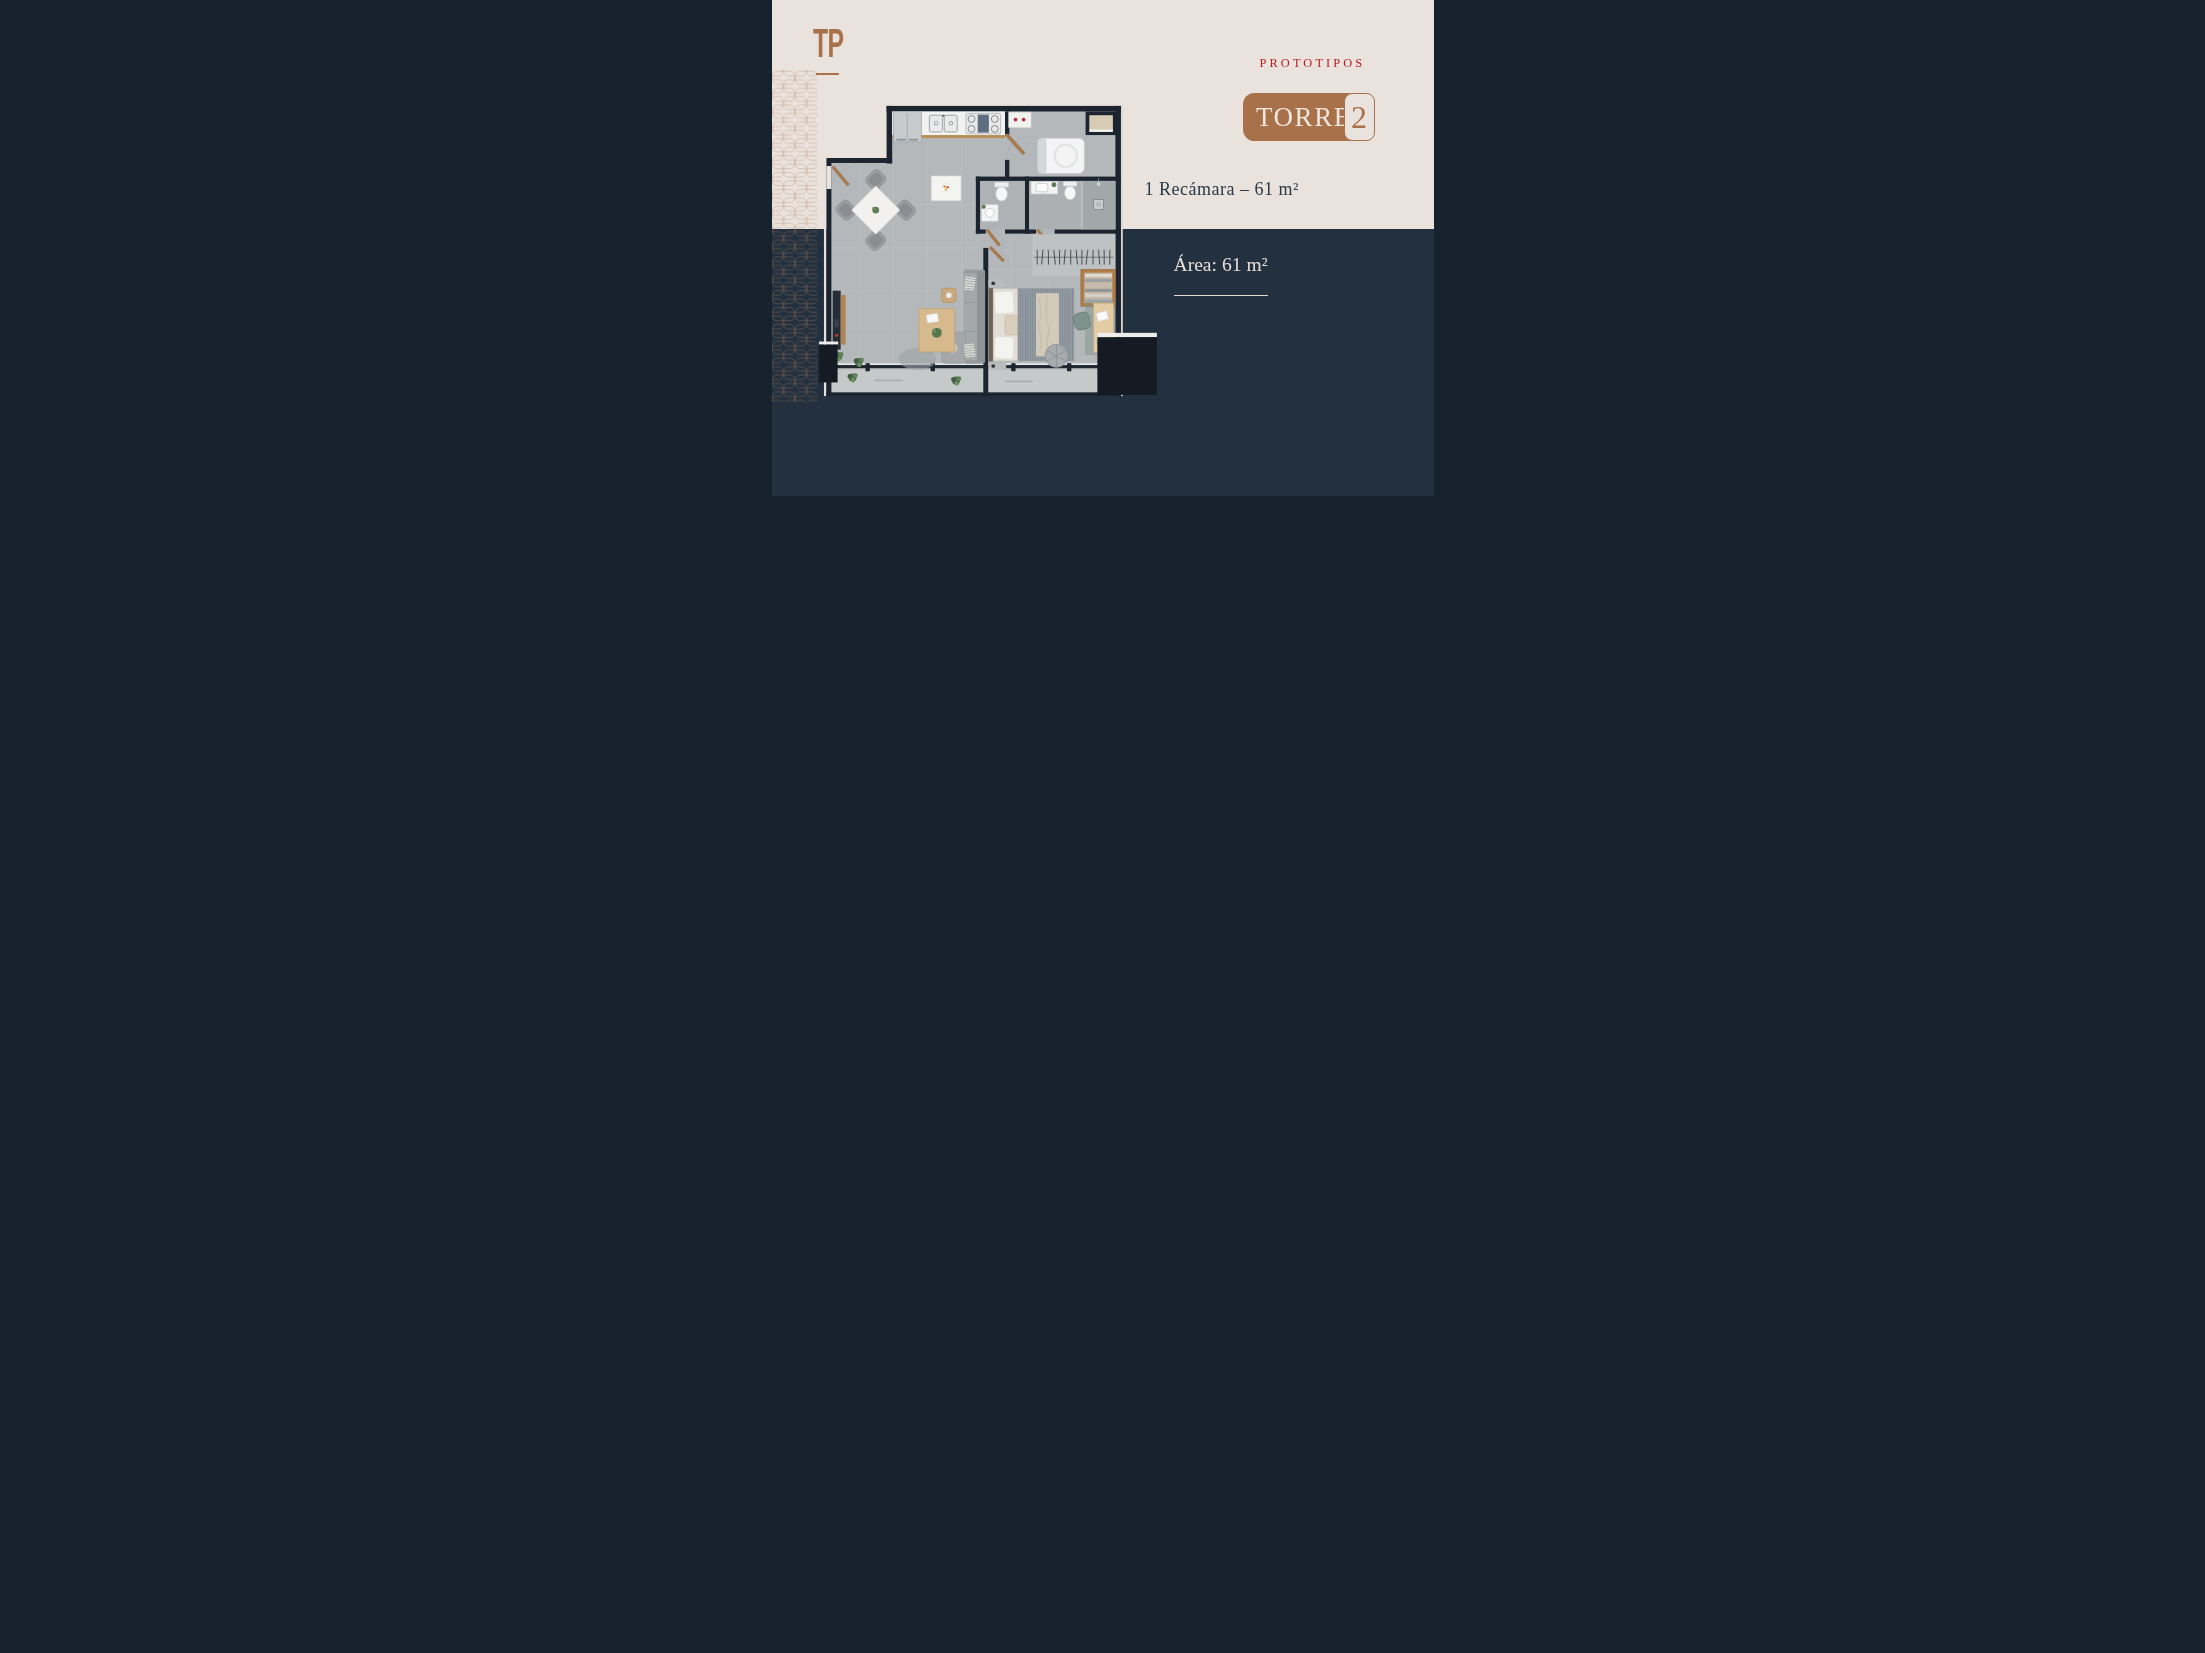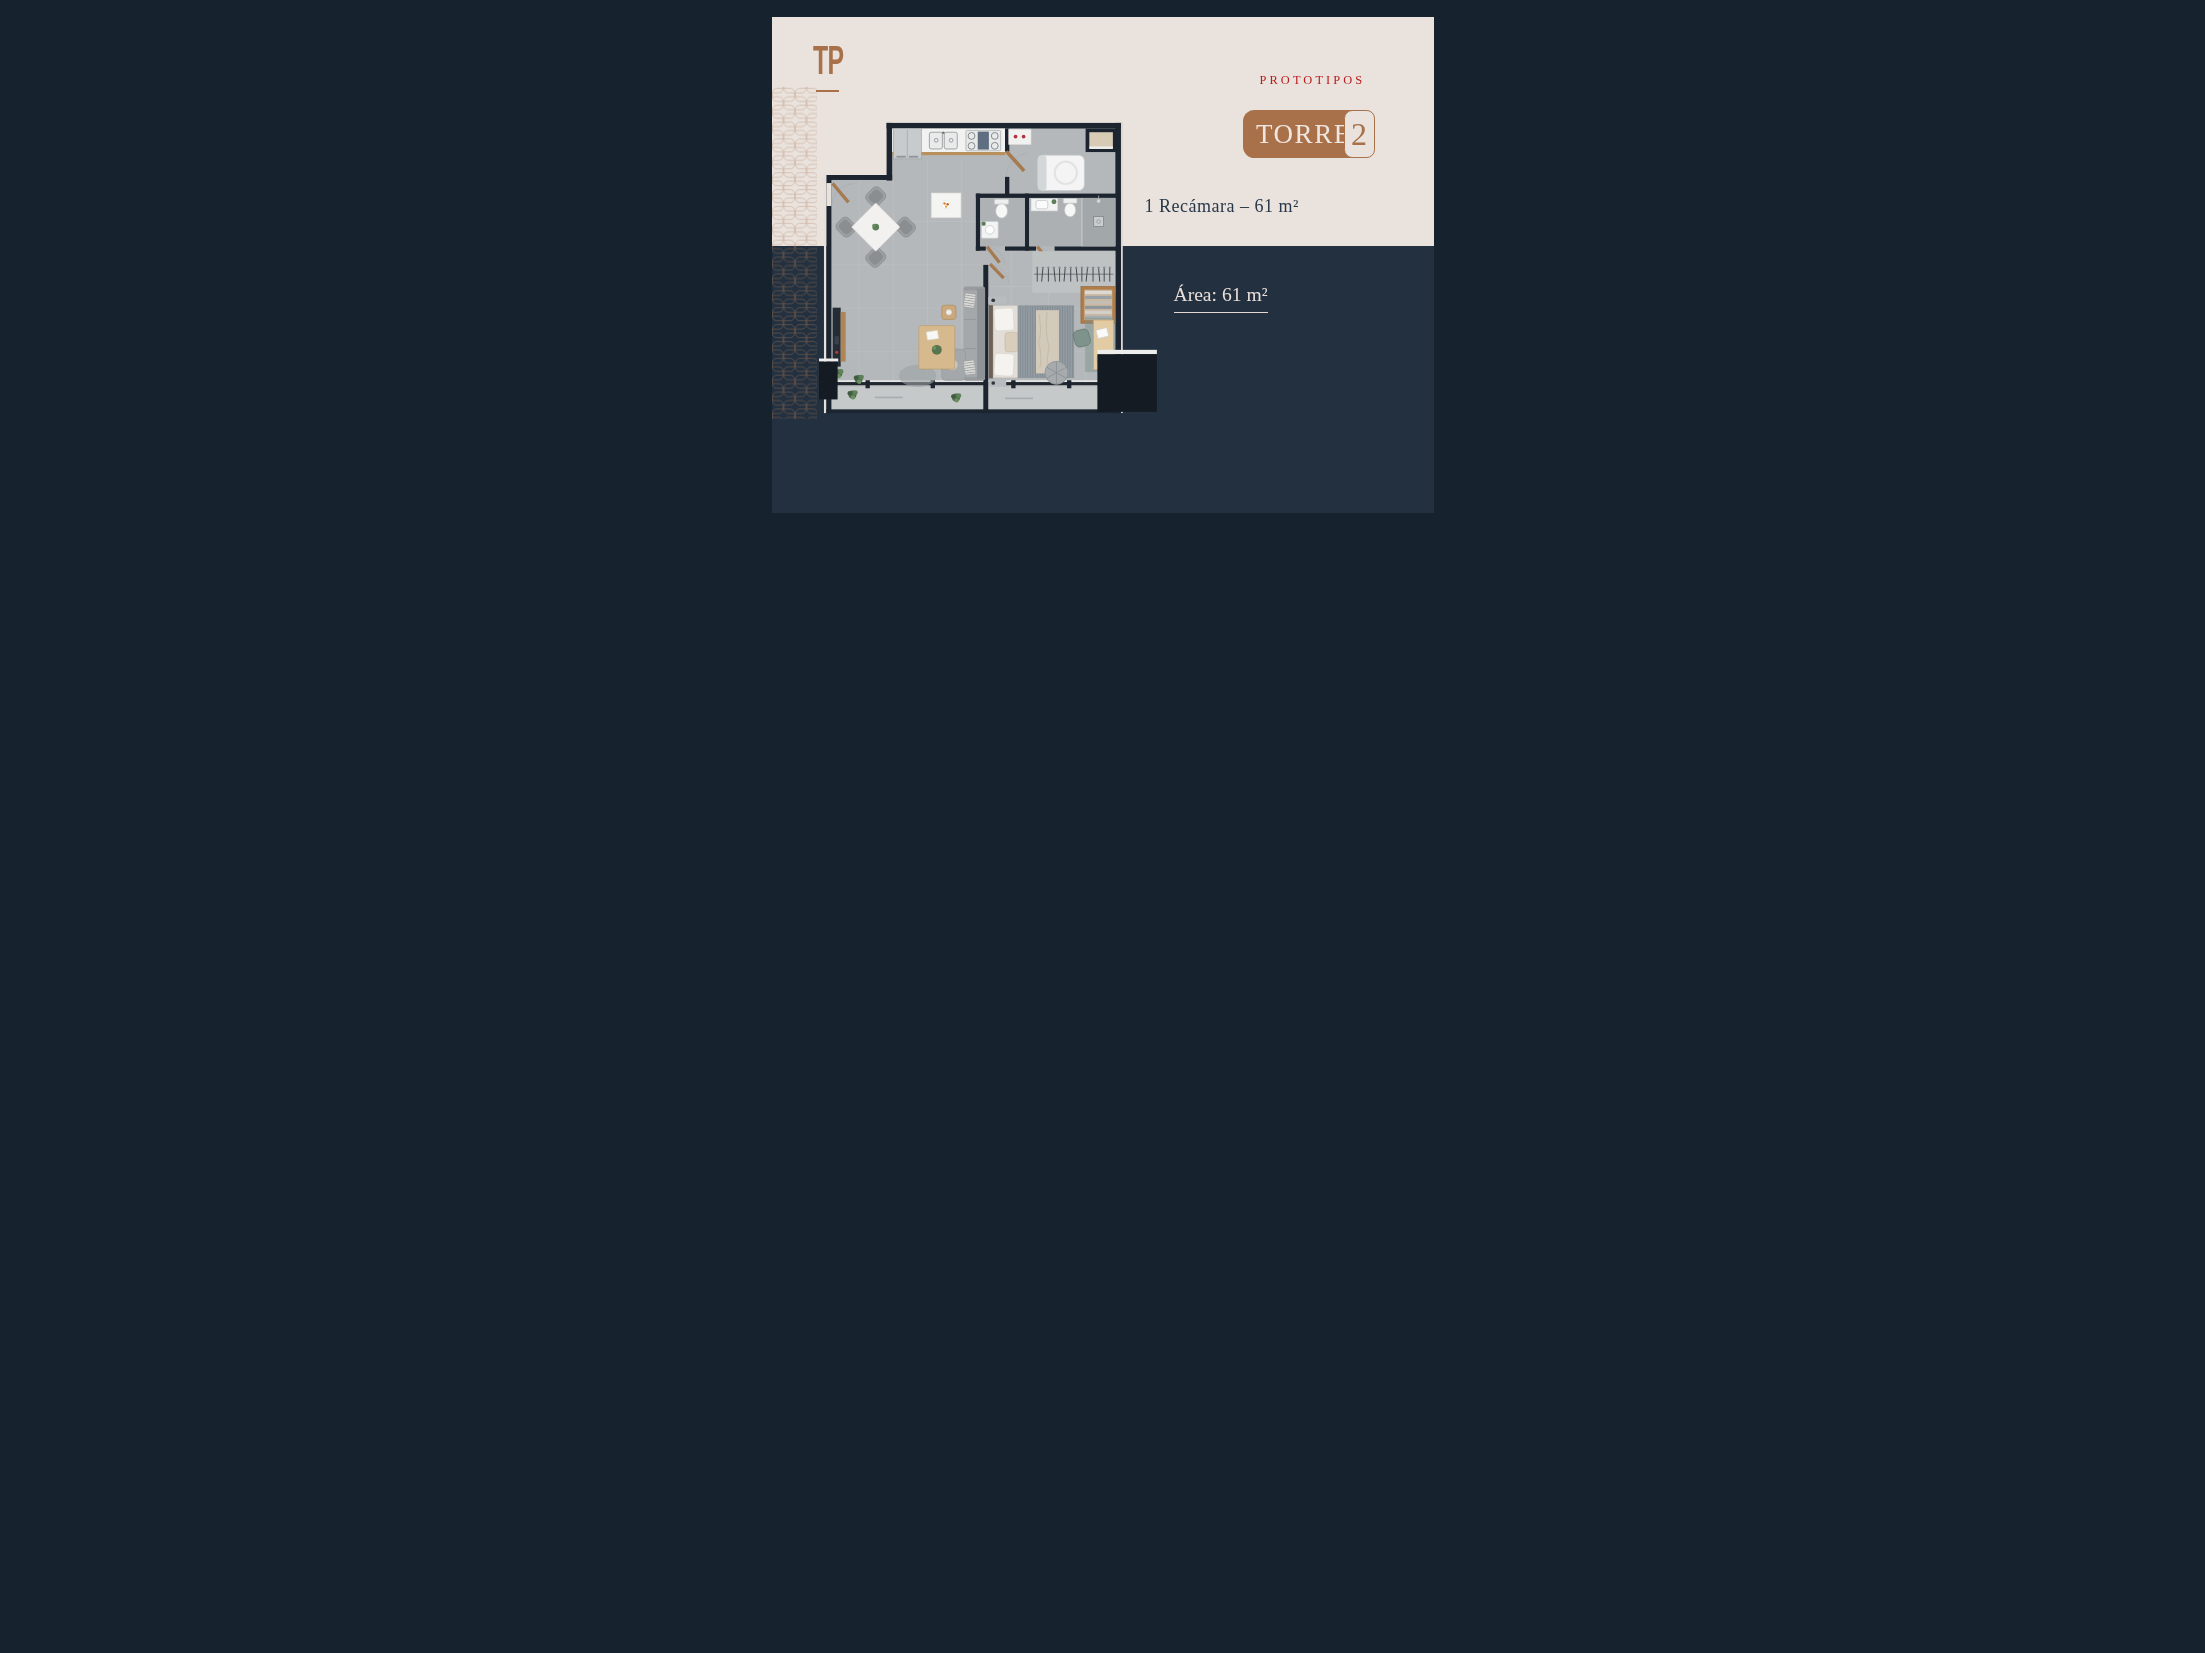--- a/index.html
+++ b/index.html
@@ -1,16 +1,16 @@
 <!DOCTYPE html>
 <html style="font-size:8.3px"><head>
 <meta charset="utf-8">
 <style>
   html,body{margin:0;padding:0;background:#16222d;}
-  #stage{position:relative;width:662px;height:496px;margin:17px auto;overflow:hidden;
+  #stage{position:relative;width:662px;height:496px;margin:0 auto;overflow:hidden;
          background:#EAE2DC;font-family:"Liberation Serif",serif;}
   
   .band-top{position:absolute;left:0;top:0;width:100%;height:229px;background:#EAE2DC;}
   .band-bottom{position:absolute;left:0;top:229px;width:100%;height:267px;background:#22303F;}
   
   #decor{position:absolute;left:0;top:68px;width:45px;height:336px;}
   
   .tp-logo{position:absolute;left:41px;top:23px;color:#A8714A;
            font-family:"Liberation Sans",sans-serif;font-weight:bold;font-size:40px;
            letter-spacing:-1px;transform:scaleX(.62);transform-origin:left top;line-height:1;}
@@ -23,21 +23,21 @@
               border-radius:11.4px;display:flex;align-items:center;}
   .badge-tower{color:#EFE6E0;font-size:27px;letter-spacing:1.6px;padding-left:13.4px;line-height:1;}
   .badge-numbox{position:absolute;right:0;top:0;width:31px;height:48px;background:#EAE2DC;
                border:1.6px solid #A8714A;border-radius:8.3px;box-sizing:border-box;
                display:flex;align-items:center;justify-content:center;}
   .badge-num{color:#A8714A;font-size:32px;line-height:1;}
   
   .headline{position:absolute;left:373px;top:180px;width:243px;color:#27384A;
             font-size:18px;line-height:1;letter-spacing:0.5px;white-space:nowrap;}
   
-  .area-title{position:absolute;left:402px;top:267px;color:#EADFD9;font-size:19.6px;line-height:1.1;}
+  .area-title{position:absolute;left:402px;top:254px;color:#EADFD9;font-size:19.6px;line-height:1.1;}
   .area-underline{position:absolute;left:402px;top:295px;width:94px;height:1px;background:#E4D9D2;}
   .features{position:absolute;left:403px;top:304px;margin:0;padding:0;list-style:none;
             color:#EADFD9;font-size:14.5px;line-height:1.2;}
   .features li{position:relative;margin-bottom:10.3px;padding-left:14.5px;white-space:pre-wrap;}
   .features .sq{position:absolute;left:0;top:4.7px;width:4.1px;height:4.1px;background:#EADFD9;}
   
   #plan{position:absolute;left:47px;top:102px;width:341px;height:298px;}
 </style>
 </head>
 <body>

